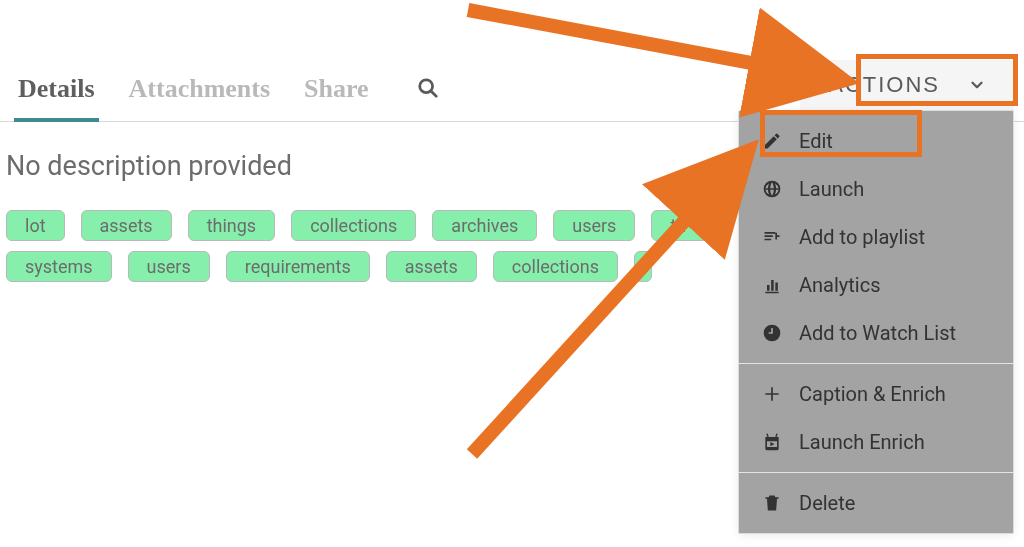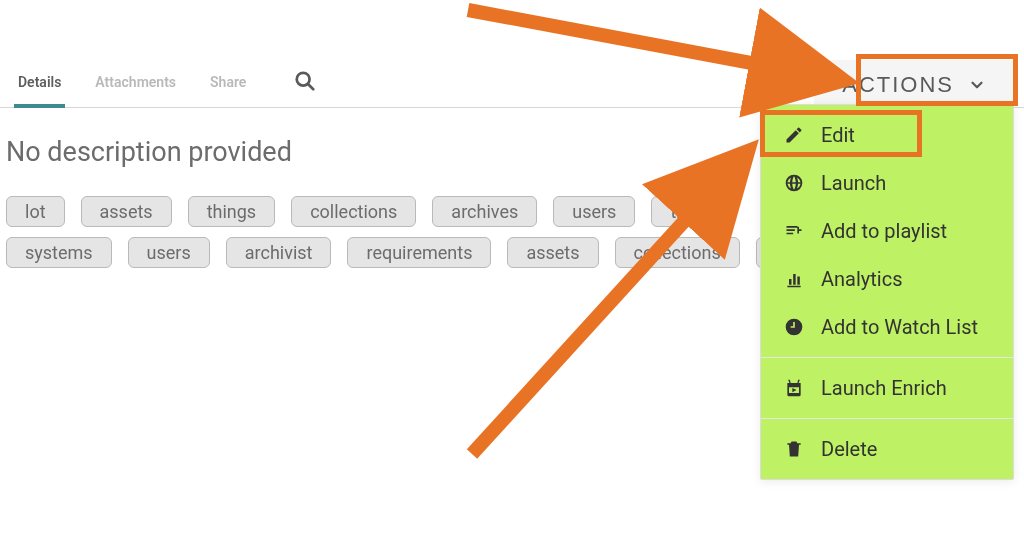--- a/index.html
+++ b/index.html
@@ -20,26 +20,27 @@
   display: flex;
   align-items: center;
   padding: 60px 0 0 14px;
   border-bottom: 1px solid #d8d8d8;
   gap: 26px;
   position: relative;
 }
 
 .tab {
   padding: 14px 4px;
-  font-size: 14px;
+  font-size: 26px;
   font-weight: 600;
   color: #b9b9b9;
   cursor: pointer;
   border-bottom: 4px solid transparent;
   margin-bottom: -1px;
+  font-family: Liberation Serif, serif;
 }
 .tab.active {
   color: #5e5e5e;
   border-bottom: 4px solid #3f8a8e;
 }
 
 .search-icon {
   margin-left: 18px;
   padding-bottom: 6px;
 }
@@ -58,51 +59,51 @@
   gap: 10px 16px;
   max-width: 780px;
 }
 
 .tag {
   border: 1.5px solid #b9b9b9;
   border-radius: 6px;
   padding: 4px 18px;
   font-size: 18px;
   color: #6c6c6c;
-  background: #e5e5e5;
+  background: #86efac;
   white-space: nowrap;
 }
 
 .actions-container {
   position: absolute;
   top: 60px;
   right: 10px;
 }
 
 .actions-button {
   background: #f5f5f5;
   border: none;
   padding: 12px 28px 24px 28px;
   font-size: 22px;
   letter-spacing: 2px;
   color: #5a5a5a;
   font-weight: 400;
   display: flex;
   align-items: center;
-  gap: 14px;
+  gap: 28px;
   cursor: pointer;
   justify-content: center;
 }
 
 .dropdown {
   position: absolute;
-  top: 44px;
+  top: 50px;
   right: 0;
-  width: 254px;
-  background: #bef264;
+  width: 276px;
+  background: #a3a3a3;
   border: 1px solid #dcdcdc;
   border-radius: 2px;
   box-shadow: 0 2px 10px rgba(0,0,0,0.08);
   padding: 6px 0;
 }
 
 .dropdown-item {
   display: flex;
   align-items: center;
   gap: 16px;
@@ -162,21 +163,20 @@
   <div class="tags-area">
     <span class="tag">lot</span>
     <span class="tag">assets</span>
     <span class="tag">things</span>
     <span class="tag">collections</span>
     <span class="tag">archives</span>
     <span class="tag">users</span>
     <span class="tag" style="padding-right:40px;">th</span>
     <span class="tag">systems</span>
     <span class="tag">users</span>
-    <span class="tag">archivist</span>
     <span class="tag">requirements</span>
     <span class="tag">assets</span>
     <span class="tag">collections</span>
     <span class="tag" style="width:18px;padding:4px 0;"></span>
   </div>
 </div>
 
 <div class="actions-container">
   <button class="actions-button">
     <span>ACTIONS</span>
@@ -227,20 +227,28 @@
           </svg>
       </span>
       <span>Add to Watch List</span>
     </div>
 
     <div class="dropdown-divider"></div>
 
     <div class="dropdown-item">
       <span class="icon">
         <svg width="20" height="20" viewBox="0 0 24 24" fill="#333">
+            <path d="M11 4h2v7h7v2h-7v7h-2v-7H4v-2h7z"></path>
+          </svg>
+      </span>
+      <span>Caption &amp; Enrich</span>
+    </div>
+    <div class="dropdown-item">
+      <span class="icon">
+        <svg width="20" height="20" viewBox="0 0 24 24" fill="#333">
             <path d="M4 8h16v12a2 2 0 0 1-2 2H6a2 2 0 0 1-2-2V8zm2 3v7h12v-7H6zm4 1 5 2.5-5 2.5v-5zM7 2l1 4h8l1-4h2l-1.5 4H20v2H4V6h2.5L5 2h2z"></path>
           </svg>
       </span>
       <span>Launch Enrich</span>
     </div>
 
     <div class="dropdown-divider"></div>
 
     <div class="dropdown-item">
       <span class="icon">

